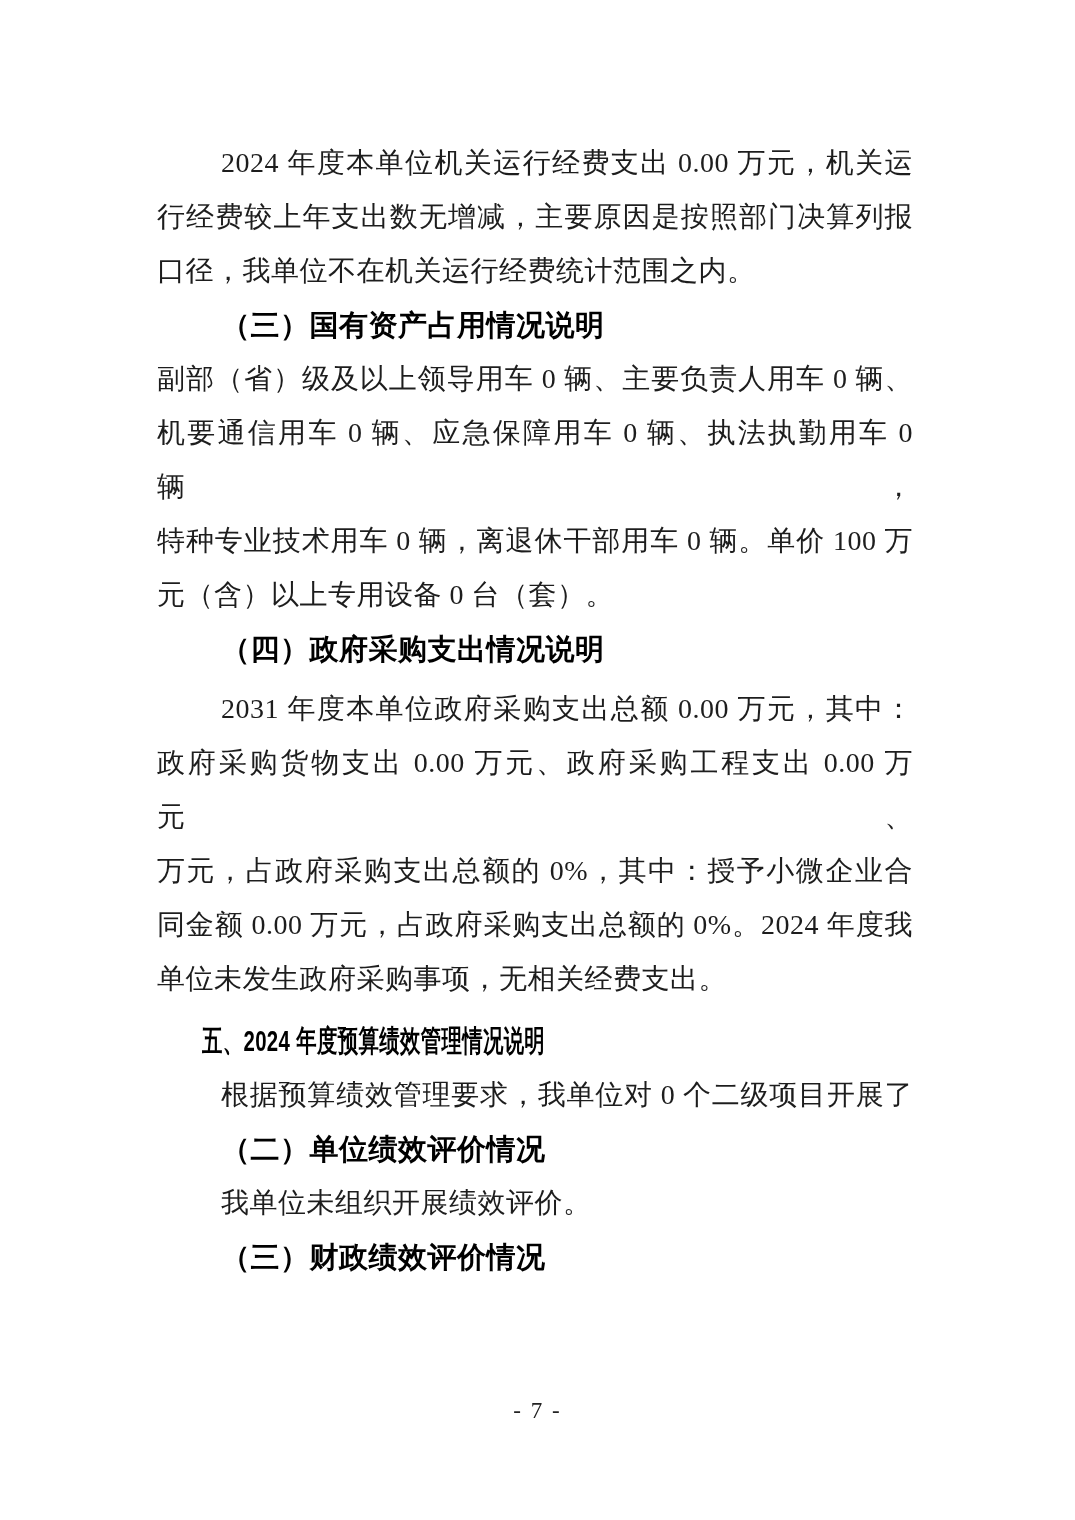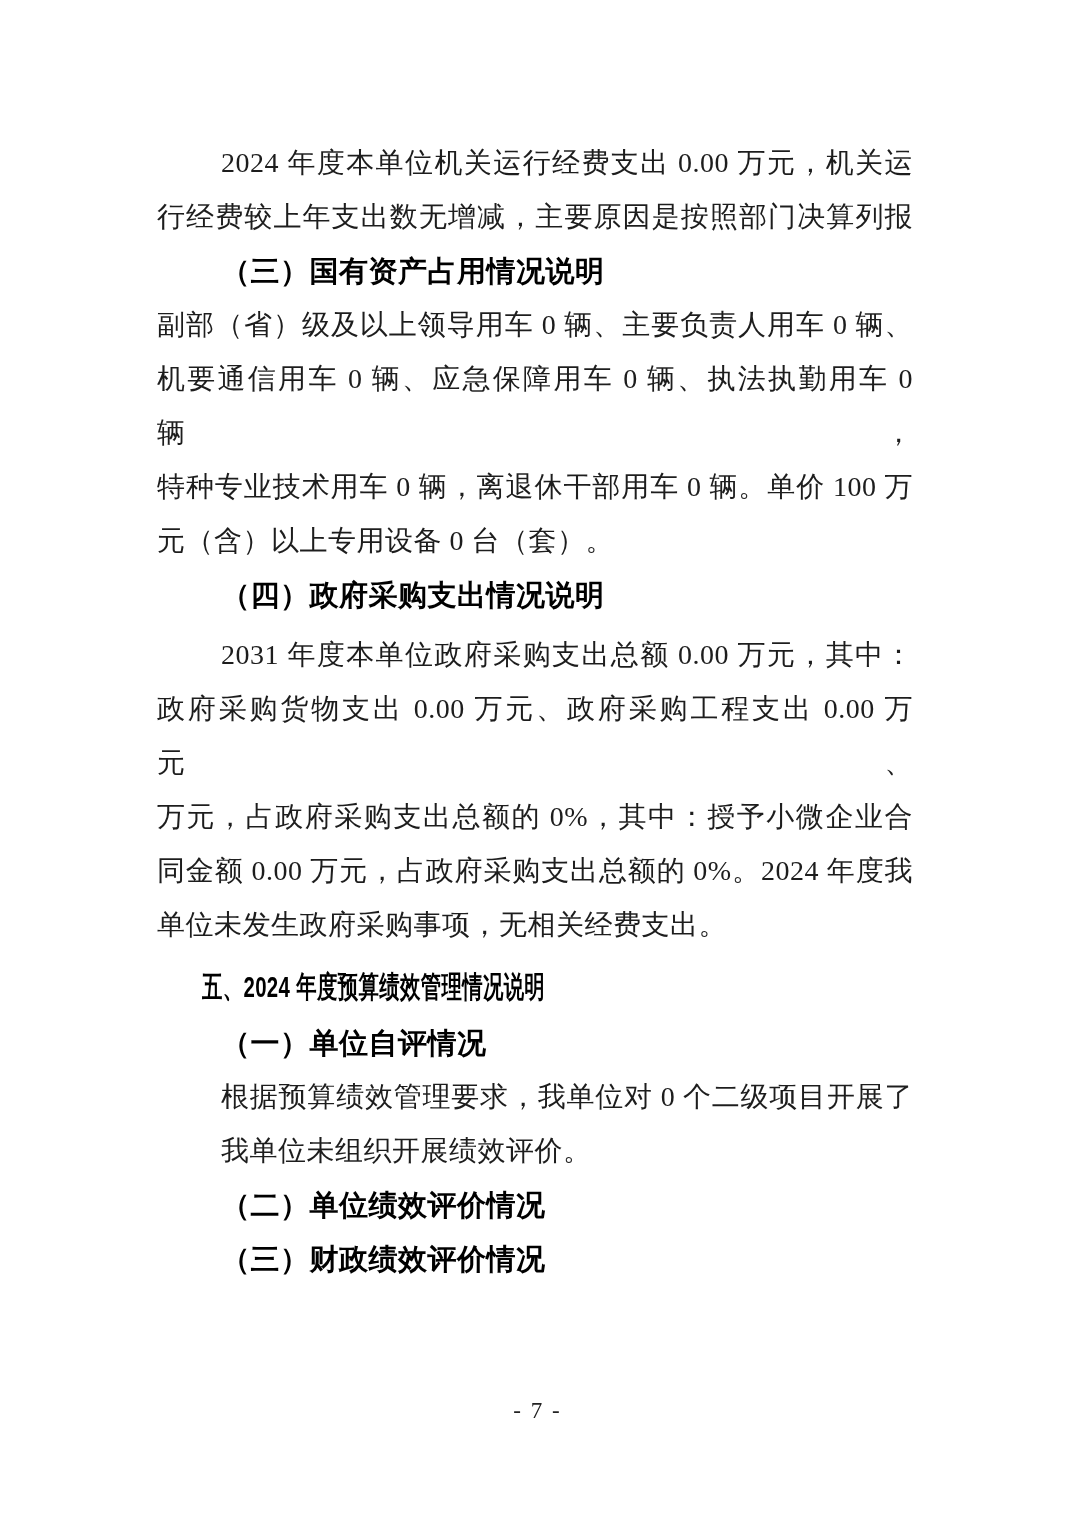--- a/index.html
+++ b/index.html
@@ -61,32 +61,32 @@
     font-family:"Liberation Serif","DejaVu Serif",serif;
   }
 </style>
 </head>
 <body>
 
 <div class="page">
   <div class="content">
     <div class="ln ind jst">2024 年度本单位机关运行经费支出 0.00 万元，机关运</div>
     <div class="ln jst">行经费较上年支出数无增减，主要原因是按照部门决算列报</div>
+    <div class="ln">口径，我单位不在机关运行经费统计范围之内。</div>
     <div class="ln ind h2">（三）国有资产占用情况说明</div>
     <div class="ln jst">副部（省）级及以上领导用车 0 辆、主要负责人用车 0 辆、</div>
     <div class="ln jst">机要通信用车 0 辆、应急保障用车 0 辆、执法执勤用车 0 辆，</div>
     <div class="ln jst">特种专业技术用车 0 辆，离退休干部用车 0 辆。单价 100 万</div>
     <div class="ln">元（含）以上专用设备 0 台（套）。</div>
     <div class="ln ind h2">（四）政府采购支出情况说明</div>
     <div class="ln ind jst mt6">2031 年度本单位政府采购支出总额 0.00 万元，其中：</div>
     <div class="ln jst">政府采购货物支出 0.00 万元、政府采购工程支出 0.00 万元、</div>
     <div class="ln jst">万元，占政府采购支出总额的 0%，其中：授予小微企业合</div>
     <div class="ln jst">同金额 0.00 万元，占政府采购支出总额的 0%。2024 年度我</div>
     <div class="ln">单位未发生政府采购事项，无相关经费支出。</div>
     <div class="ln h1 mt8"><span class="h1x">五、2024 年度预算绩效管理情况说明</span></div>
-    <div class="ln ind h2 mt2">（一）单位自评情况</div>
     <div class="ln ind jst">根据预算绩效管理要求，我单位对 0 个二级项目开展了</div>
+    <div class="ln ind h2">（二）单位绩效评价情况</div>
     <div class="ln ind">我单位未组织开展绩效评价。</div>
-    <div class="ln ind h2">（二）单位绩效评价情况</div>
     <div class="ln ind h2">（三）财政绩效评价情况</div>
   </div>
   <div class="footer">- 7 -</div>
 </div>
 
 </body></html>

